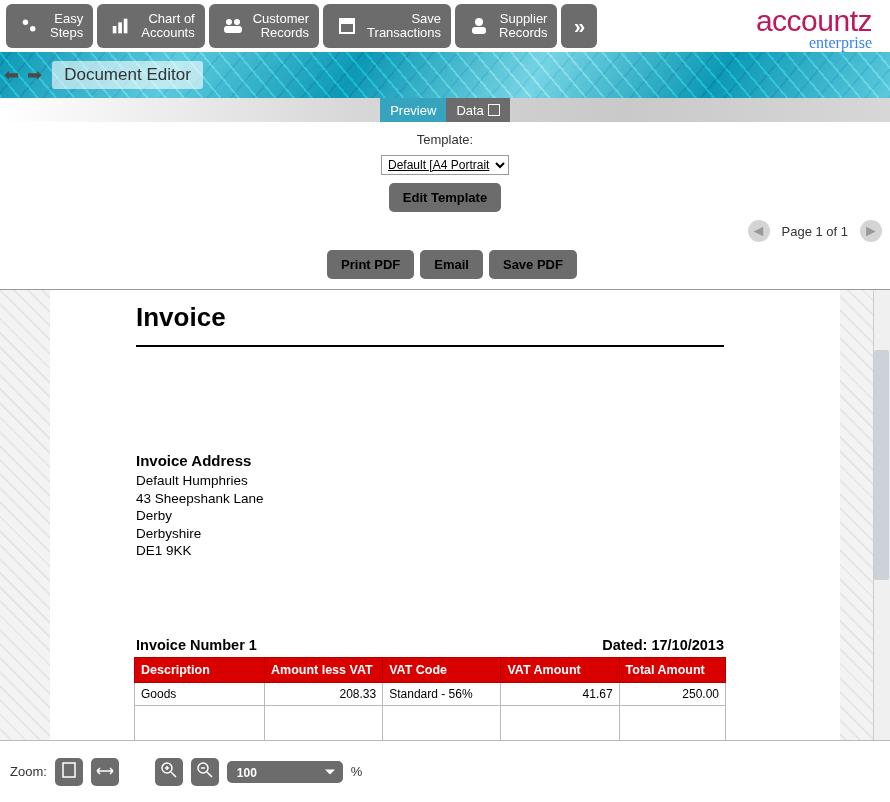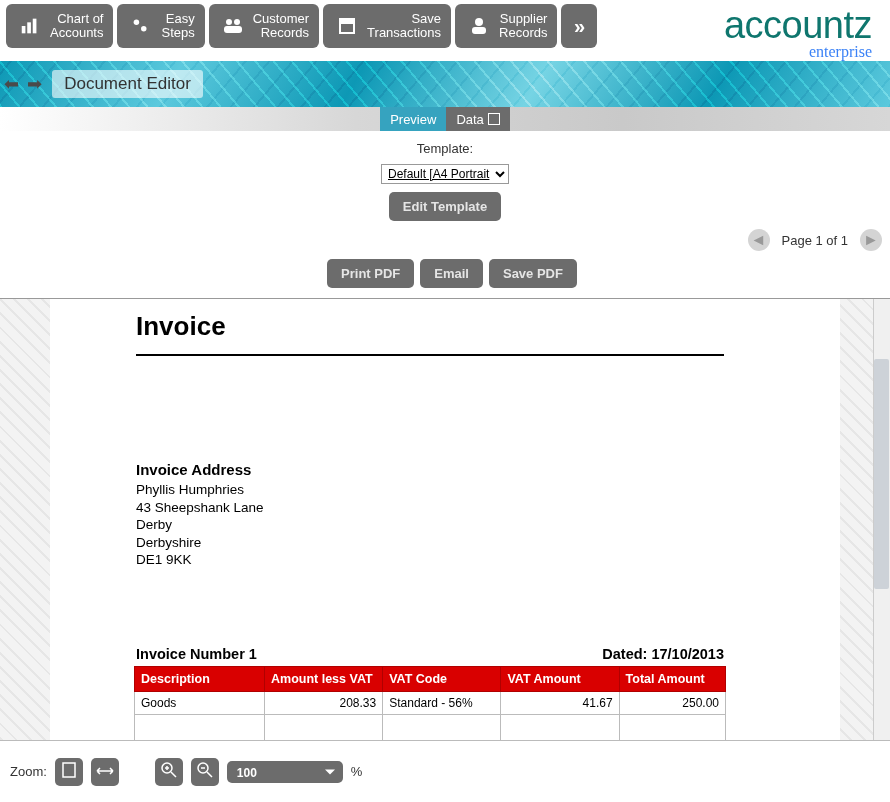--- a/index.html
+++ b/index.html
@@ -4,39 +4,39 @@
 <style>
 * { margin: 0; padding: 0; box-sizing: border-box; }
 body { font-family: "Segoe UI", Arial, sans-serif; background: #fff; width: 890px; height: 802px; overflow: hidden; }
 
 .topbar { display: flex; align-items: flex-start; padding: 4px 6px 0 6px; background: #fff; }
 .nav-btn { background: #6c6c6c; color: #fff; border-radius: 6px; margin-right: 4px; display: flex; align-items: center; padding: 6px 10px; height: 44px; cursor: pointer; }
 .nav-btn .icon { width: 28px; height: 28px; margin-right: 6px; display: flex; align-items: center; justify-content: center; }
 .nav-btn .label { font-size: 13px; line-height: 1.1; text-align: right; }
 .nav-more { background: #6c6c6c; color: #fff; border-radius: 6px; width: 36px; height: 44px; display:flex; align-items:center; justify-content:center; cursor:pointer; font-size:20px; font-weight:bold; }
 .brand { margin-left: auto; text-align: right; padding-right: 12px; }
-.brand-main { font-size: 38px; color: #0f766e; letter-spacing: -0.5px; font-weight: 300; }
+.brand-main { font-size: 30px; color: #be185d; letter-spacing: -0.5px; font-weight: 300; }
 .brand-sub { font-size: 16px; color: #3b82f6; margin-top: -4px; font-family: Liberation Serif, serif; }
 
 .hatched { height: 46px; background: linear-gradient(120deg, #0d98b5 0%, #5cc9dd 20%, #0d98b5 40%, #76d4e4 60%, #0d98b5 80%, #5cc9dd 100%); position: relative; display:flex; align-items:center; }
 .hatched::after { content:""; position:absolute; inset:0; background: repeating-linear-gradient(50deg, rgba(255,255,255,0.35) 0 2px, transparent 2px 14px), repeating-linear-gradient(-50deg, rgba(0,0,0,0.15) 0 2px, transparent 2px 18px); mix-blend-mode: overlay; }
 .hatched-inner { position:relative; z-index:1; display:flex; align-items:center; }
 .arrow { color:#4a4a4a; font-size:18px; margin:0 4px; cursor:pointer; }
 .hdr-label { background: rgba(255,255,255,0.6); border-radius:3px; padding:4px 12px; margin-left:6px; font-size:17px; color:#333; }
 
 .tabstrip { display:flex; justify-content:center; background: linear-gradient(90deg,#ffffff 0%, #d7d7d7 40%, #c9c9c9 70%, #d7d7d7 100%); padding-right:0; height:24px; align-items:stretch; }
 .tab { padding:3px 10px; font-size:13px; display:flex; align-items:center; gap:4px; cursor:pointer; }
 .tab.active { background:#36a3bf; color:#fff; }
 .tab.inactive { background:#6c6c6c; color:#fff; }
 .tab-icon { width:12px; height:12px; border:1px solid #fff; display:inline-block; }
 
 .toolbar { display:flex; align-items:center; padding:10px 8px; gap:8px;flex-direction:column; }
 .toolbar .lbl { font-size:13px; color:#333; }
 .template-select { font-size:12px; padding:1px 2px; border:1px solid #999; background:#fff;text-decoration:underline; }
-.btn { background:#6c6c6c; color:#e5e5e5; border:none; border-radius:5px; padding:7px 14px; font-size:13px; font-weight:bold; cursor:pointer; }
+.btn { background:#6c6c6c; color:#000000; border:none; border-radius:5px; padding:7px 14px; font-size:13px; font-weight:bold; cursor:pointer; }
 .pager { display:flex; align-items:center; gap:12px; margin-left:auto; }
 .page-arrow { width:22px; height:22px; border-radius:11px; background:#d4d4d4; color:#999; display:flex; align-items:center; justify-content:center; cursor:pointer; }
 .page-text { font-size:13px; color:#333; }
 .actions { display:flex; gap:6px; margin-left:14px; }
 
 .canvas-wrap { position:relative; height:540px; border-top:1px solid #999; }
 .canvas-bg { position:absolute; inset:0; background: repeating-linear-gradient(45deg,#e6e6e6 0 2px,#f3f3f3 2px 10px); }
 .canvas-bg::before { content:""; position:absolute; left:50px; right:50px; top:0; bottom:0; background:#fff; }
 .scroll-v { position:absolute; right:0; top:0; bottom:0; width:17px; background:#f0f0f0; border-left:1px solid #ccc; }
 .scroll-thumb { position:absolute; right:1px; top:60px; width:15px; height:230px; background:#cdd2d8; border-radius:2px; }
@@ -61,37 +61,37 @@
 .zoom-wrap { position:relative; }
 .spacer { width:20px; }
 </style>
 </head>
 <body>
 
 <div class="topbar">
   <div class="nav-btn">
     <span class="icon">
         <svg width="22" height="22" viewBox="0 0 24 24">
+          <circle cx="7" cy="8" r="3" fill="#fff"></circle>
+          <circle cx="15" cy="15" r="3" fill="#fff"></circle>
+        </svg>
+      </span>
+    <span class="label" style="white-space:pre;">Easy
+Steps</span>
+  </div>
+  <div class="nav-btn">
+    <span class="icon">
+        <svg width="22" height="22" viewBox="0 0 24 24">
           <rect x="3" y="12" width="4" height="8" fill="#fff"></rect>
           <rect x="9" y="8" width="4" height="12" fill="#fff"></rect>
           <rect x="15" y="4" width="4" height="16" fill="#fff"></rect>
         </svg>
       </span>
     <span class="label" style="white-space:pre;">Chart of
 Accounts</span>
-  </div>
-  <div class="nav-btn">
-    <span class="icon">
-        <svg width="22" height="22" viewBox="0 0 24 24">
-          <circle cx="7" cy="8" r="3" fill="#fff"></circle>
-          <circle cx="15" cy="15" r="3" fill="#fff"></circle>
-        </svg>
-      </span>
-    <span class="label" style="white-space:pre;">Easy
-Steps</span>
   </div>
   <div class="nav-btn">
     <span class="icon">
         <svg width="24" height="20" viewBox="0 0 24 20">
           <circle cx="8" cy="6" r="3" fill="#fff"></circle>
           <circle cx="16" cy="6" r="3" fill="#fff"></circle>
           <rect x="3" y="10" width="18" height="7" rx="3" fill="#fff"></rect>
         </svg>
       </span>
     <span class="label" style="white-space:pre;">Customer
@@ -169,21 +169,21 @@
 <div class="canvas-wrap">
   <div class="canvas-bg"></div>
   <div class="scroll-v">
     <div class="scroll-thumb"></div>
   </div>
   <div class="doc">
     <h1>Invoice</h1>
     <hr class="hr">
     <div class="section">
       <h3>Invoice Address</h3>
-      <div class="addr-line">Phyllis Humphries</div>
+      <div class="addr-line">Default Humphries</div>
       <div class="addr-line">43 Sheepshank Lane</div>
       <div class="addr-line">Derby</div>
       <div class="addr-line">Derbyshire</div>
       <div class="addr-line">DE1 9KK</div>
     </div>
     <div class="invrow">
       <span>Invoice Number 1</span>
       <span>Dated: 17/10/2013</span>
     </div>
     <table class="itable">

